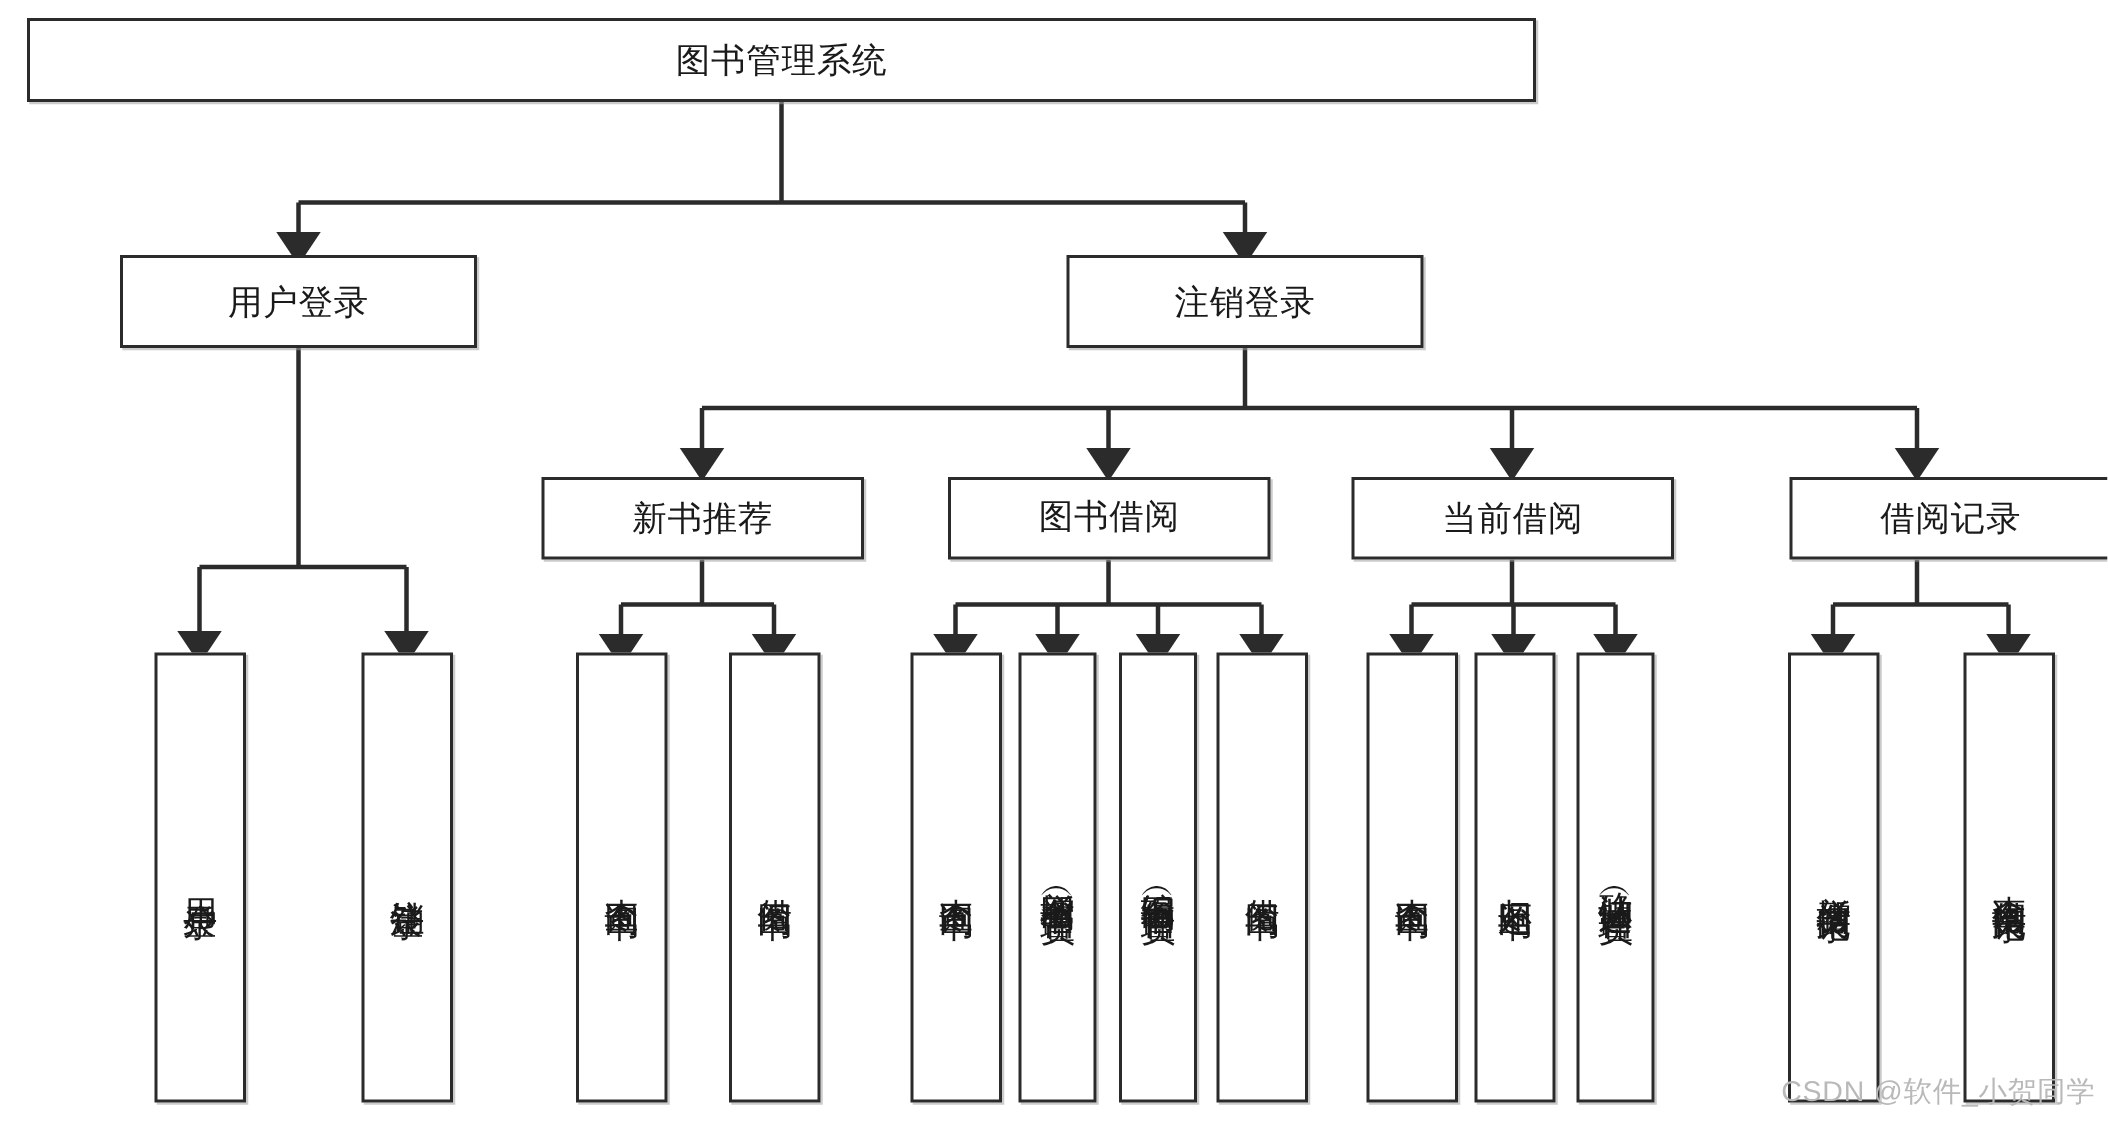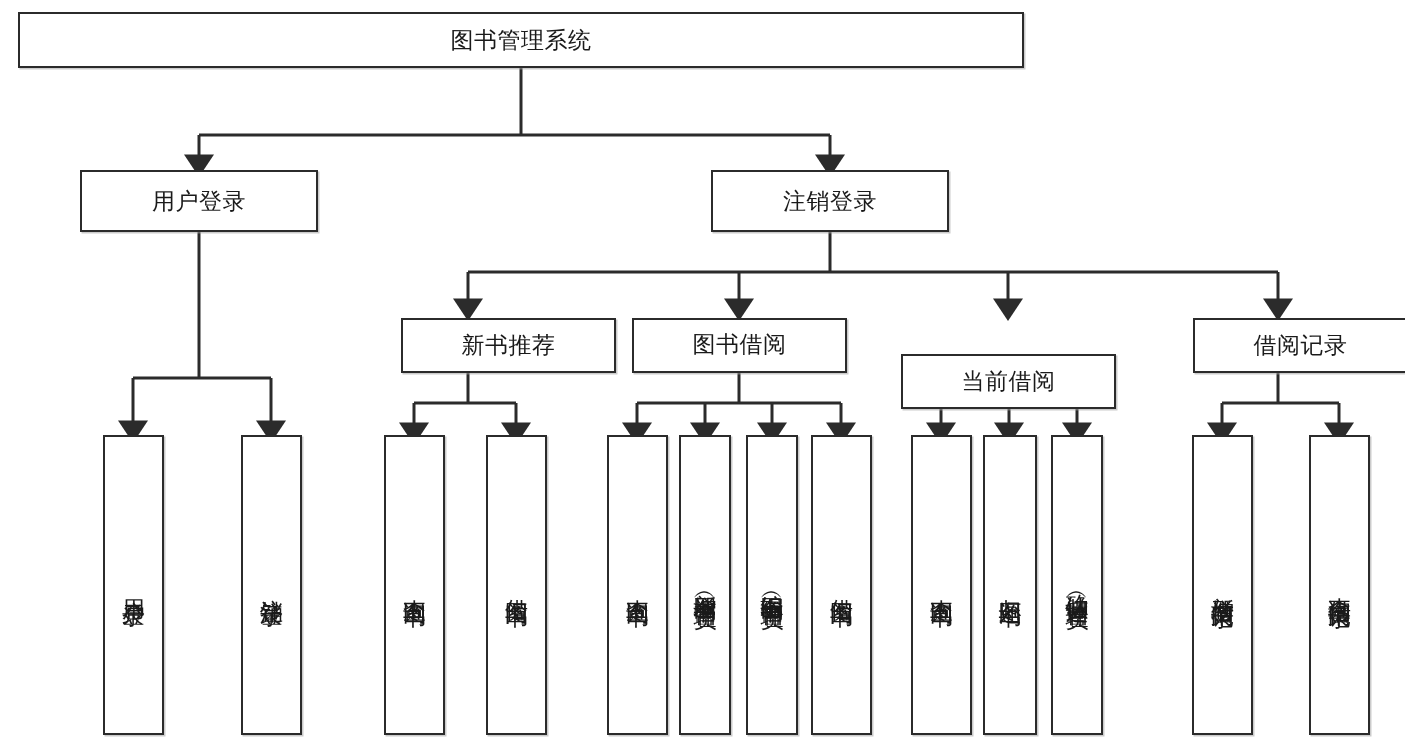--- a/index.html
+++ b/index.html
@@ -129,27 +129,27 @@
     <span class="lbl">图书管理系统</span>
   </div>
 
   <div class="node h" style="left:80px; top:170px; width:238px; height:62px;">
     <span class="lbl">用户登录</span>
   </div>
   <div class="node h" style="left:711px; top:170px; width:238px; height:62px;">
     <span class="lbl">注销登录</span>
   </div>
 
-  <div class="node h" style="left:361px; top:318px; width:215px; height:55px;margin-left:40px;">
+  <div class="node h" style="left:361px; top:318px; width:215px; height:55px;">
     <span class="lbl">新书推荐</span>
   </div>
   <div class="node h" style="left:632px; top:318px; width:215px; height:55px;font-family:Liberation Serif, serif;">
     <span class="lbl">图书借阅</span>
   </div>
-  <div class="node h" style="left:901px; top:318px; width:215px; height:55px;margin-top:36px;">
+  <div class="node h" style="left:901px; top:318px; width:215px; height:55px;">
     <span class="lbl">当前借阅</span>
   </div>
   <div class="node h" style="left:1171px; top:318px; width:215px; height:55px;margin-left:22px;">
     <span class="lbl">借阅记录</span>
   </div>
 
   <div class="node v" style="left:103px; top:435px; width:61px; height:300px;">
     <span class="lbl">用户登录</span>
   </div>
   <div class="node v" style="left:241px; top:435px; width:61px; height:300px;">
@@ -186,14 +186,15 @@
     <span class="lbl">确认归还（管理员）</span>
   </div>
 
   <div class="node v" style="left:1192px; top:435px; width:61px; height:300px;">
     <span class="lbl">新增借阅记录</span>
   </div>
   <div class="node v" style="left:1309px; top:435px; width:61px; height:300px;">
     <span class="lbl">查询借阅记录</span>
   </div>
 
+  <div id="watermark">CSDN @软件_小贺同学</div>
 
 </div>
 
 </body></html>

